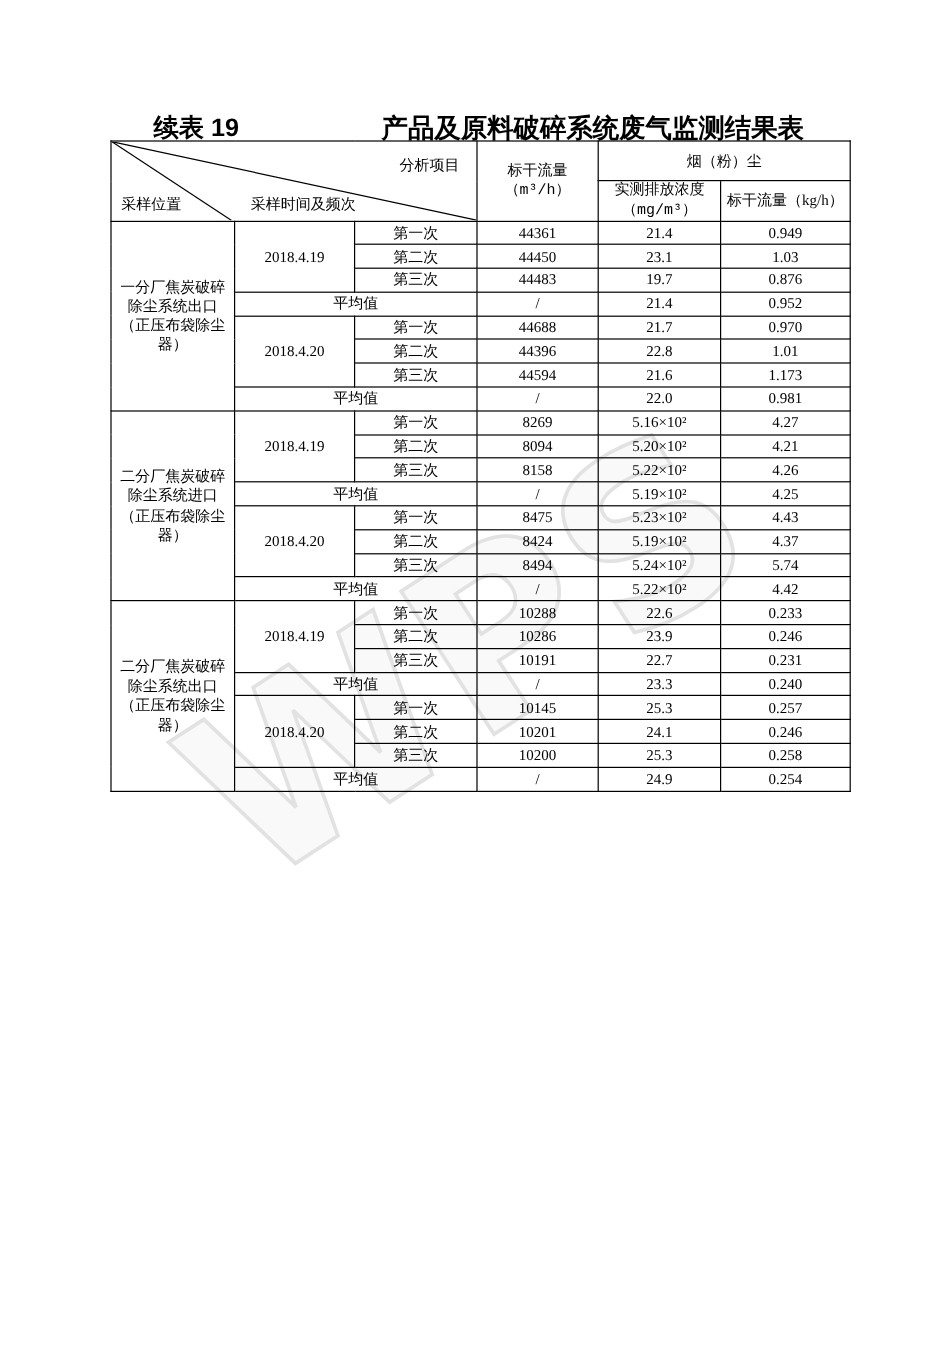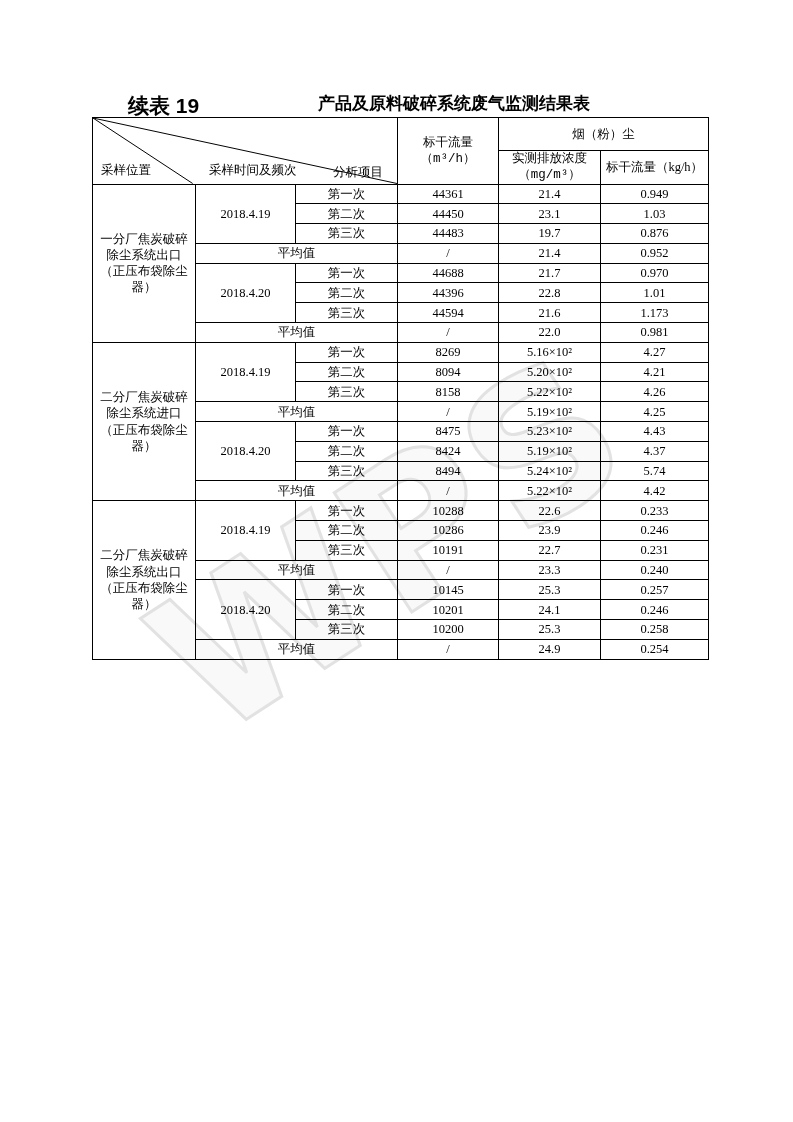--- a/index.html
+++ b/index.html
@@ -19,21 +19,21 @@
     z-index:0;pointer-events:none;user-select:none;
   }
   
   .subtitle{
     position:absolute;left:128px;top:92px;
     font-family:"Liberation Sans","DejaVu Sans",sans-serif;font-weight:bold;font-size:21px;
     z-index:2;
   }
   .main-title{
     position:absolute;left:318px;top:92px;
-    font-family:"Liberation Sans","DejaVu Sans",sans-serif;font-weight:bold;font-size:17px;
+    font-family:"Liberation Sans","DejaVu Sans",sans-serif;font-weight:bold;font-size:22px;
     z-index:2;
   }
   
   .data-table{
     position:absolute;left:92px;top:117px;width:616px;
     border-collapse:collapse;table-layout:fixed;
     border:1.5px solid #000;
     font-size:12.5px;z-index:1;background:transparent;
   }
   .data-table th,.data-table td{
@@ -41,21 +41,21 @@
     padding:0;font-weight:normal;line-height:1.3;overflow:hidden;
   }
   .data-table thead tr{height:33px;}
   .data-table tbody tr{height:19.8px;}
   .pre{white-space:pre-line;font-family:Liberation Mono, monospace;}
   .loc{white-space:pre-line;line-height:1.6;}
   
   .corner{position:relative;}
   .diag{position:absolute;left:0;top:0;width:100%;height:100%;display:block;}
   .diag line{stroke:#000;stroke-width:1;}
-  .c-item{position:absolute;right:14px;top:12px;margin-top:34px;}
+  .c-item{position:absolute;right:14px;top:12px;}
   .c-loc{position:absolute;left:8px;bottom:5px;}
   .c-time{position:absolute;left:116px;bottom:5px;}
   
   .page-number{
     position:absolute;left:0;top:1036px;width:100%;text-align:center;font-size:12px;z-index:2;
   }
 </style>
 </head>
 <body>
 

